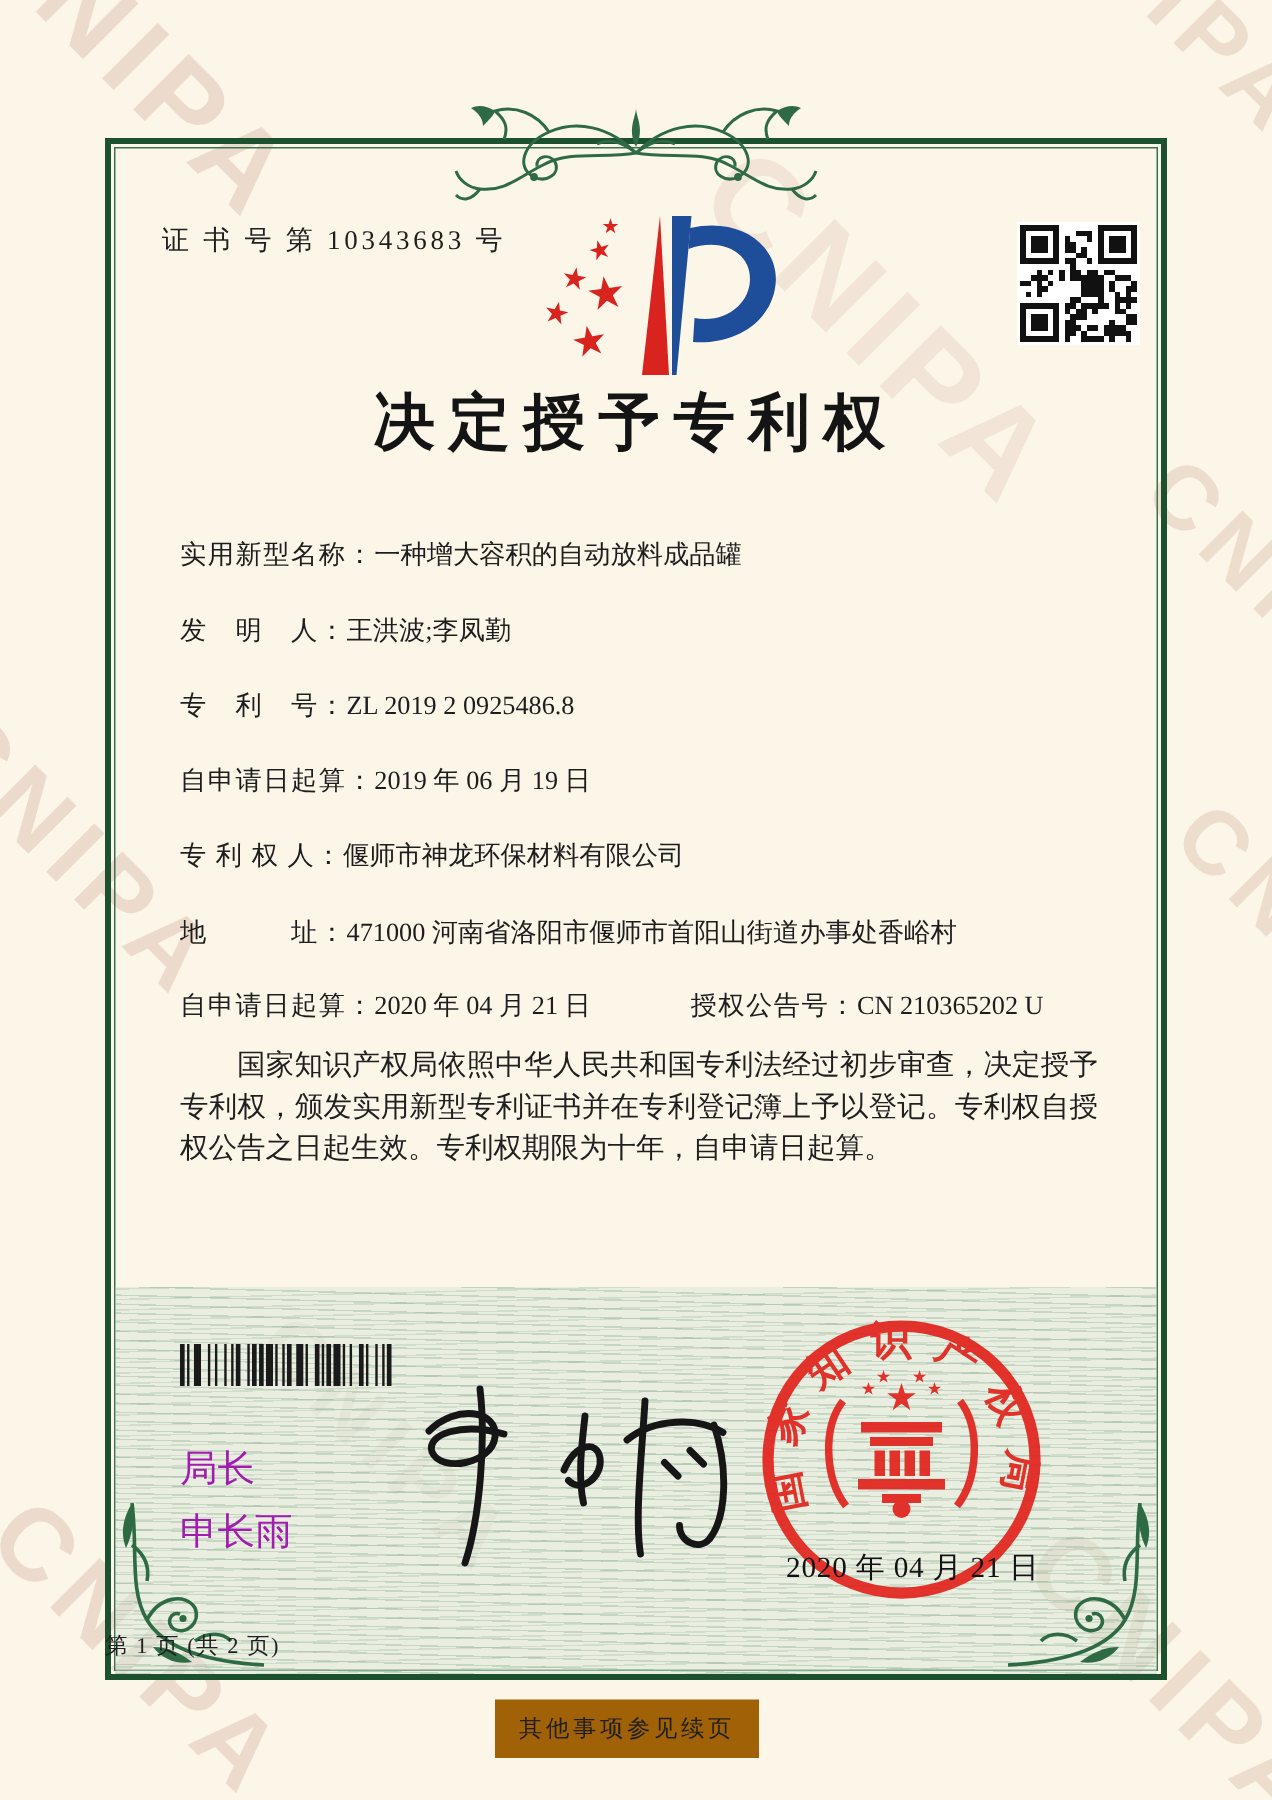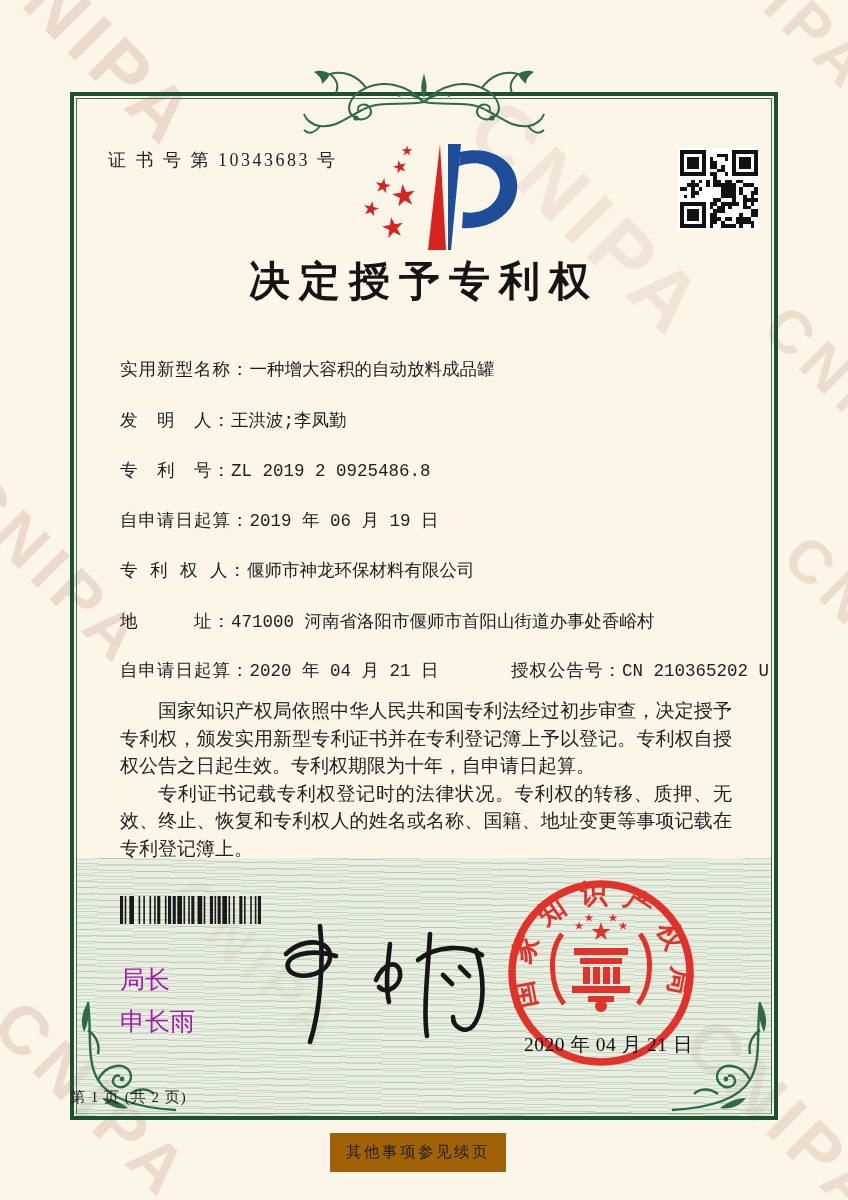--- a/index.html
+++ b/index.html
@@ -36,21 +36,21 @@
       repeating-linear-gradient(-1.4deg, rgba(120,162,132,.22) 0 1px, transparent 1px 7px);
   }
   
   .cert-no{left:108px;top:148px;font-size:18px;letter-spacing:2.5px;z-index:2;}
   .logo{left:350px;top:136px;z-index:2;}
   .qr{left:678px;top:148px;width:78px;height:78px;background:#fff;padding:2px;z-index:2;}
   .title{
     left:70px;width:708px;top:254px;text-align:center;z-index:2;
     font-size:41px;font-weight:bold;letter-spacing:9px;color:#141414;
   }
-  .row{position:absolute;left:120px;font-size:17.5px;color:#1d1d1d;z-index:2;white-space:nowrap;font-family:Liberation Mono, monospace;}
+  .row{position:absolute;left:120px;font-size:17.5px;color:#1d1d1d;z-index:2;white-space:nowrap;}
   .row .flabel{letter-spacing:1px;}
   .grant2{margin-left:62px;}
   .paras{left:120px;top:697px;width:612px;z-index:2;font-size:19px;line-height:27.5px;text-align:justify;}
   .paras p{margin:0;text-indent:2em;}
   .barcode{left:120px;top:896px;z-index:2;}
   .director{left:120px;top:958px;z-index:3;font-family:"Liberation Sans","DejaVu Sans",sans-serif;
             font-size:25px;color:#a21caf;line-height:42px;}
   .sig{left:246px;top:918px;z-index:3;}
   .seal{left:504px;top:876px;z-index:3;}
   .seal-date{left:524px;top:1031px;z-index:4;font-size:19.5px;color:#121212;letter-spacing:.5px;white-space:nowrap;}
@@ -308,21 +308,20 @@
 <div class="row" style="top:609px">
   <span class="flabel">地　　　址：</span><span>471000 河南省洛阳市偃师市首阳山街道办事处香峪村</span>
 </div>
 <div class="row" style="top:658px">
   <span class="flabel">自申请日起算：</span><span>2020 年 04 月 21 日</span>
   <span class="flabel grant2">授权公告号：</span><span>CN 210365202 U</span>
 </div>
 
 <div class="abs paras">
   <p>国家知识产权局依照中华人民共和国专利法经过初步审查，决定授予专利权，颁发实用新型专利证书并在专利登记簿上予以登记。专利权自授权公告之日起生效。专利权期限为十年，自申请日起算。</p>
-  <p>专利证书记载专利权登记时的法律状况。专利权的转移、质押、无效、终止、恢复和专利权人的姓名或名称、国籍、地址变更等事项记载在专利登记簿上。</p>
 </div>
 
 <svg class="abs barcode" id="barcode" width="228" height="28">
     <rect x="0.0" y="0" width="3.1" height="28" fill="#1a1a1a"></rect>
     <rect x="4.7" y="0" width="1.6" height="28" fill="#1a1a1a"></rect>
     <rect x="9.3" y="0" width="4.7" height="28" fill="#1a1a1a"></rect>
     <rect x="18.6" y="0" width="1.6" height="28" fill="#1a1a1a"></rect>
     <rect x="23.3" y="0" width="1.6" height="28" fill="#1a1a1a"></rect>
     <rect x="29.5" y="0" width="1.6" height="28" fill="#1a1a1a"></rect>
     <rect x="34.1" y="0" width="1.6" height="28" fill="#1a1a1a"></rect>

